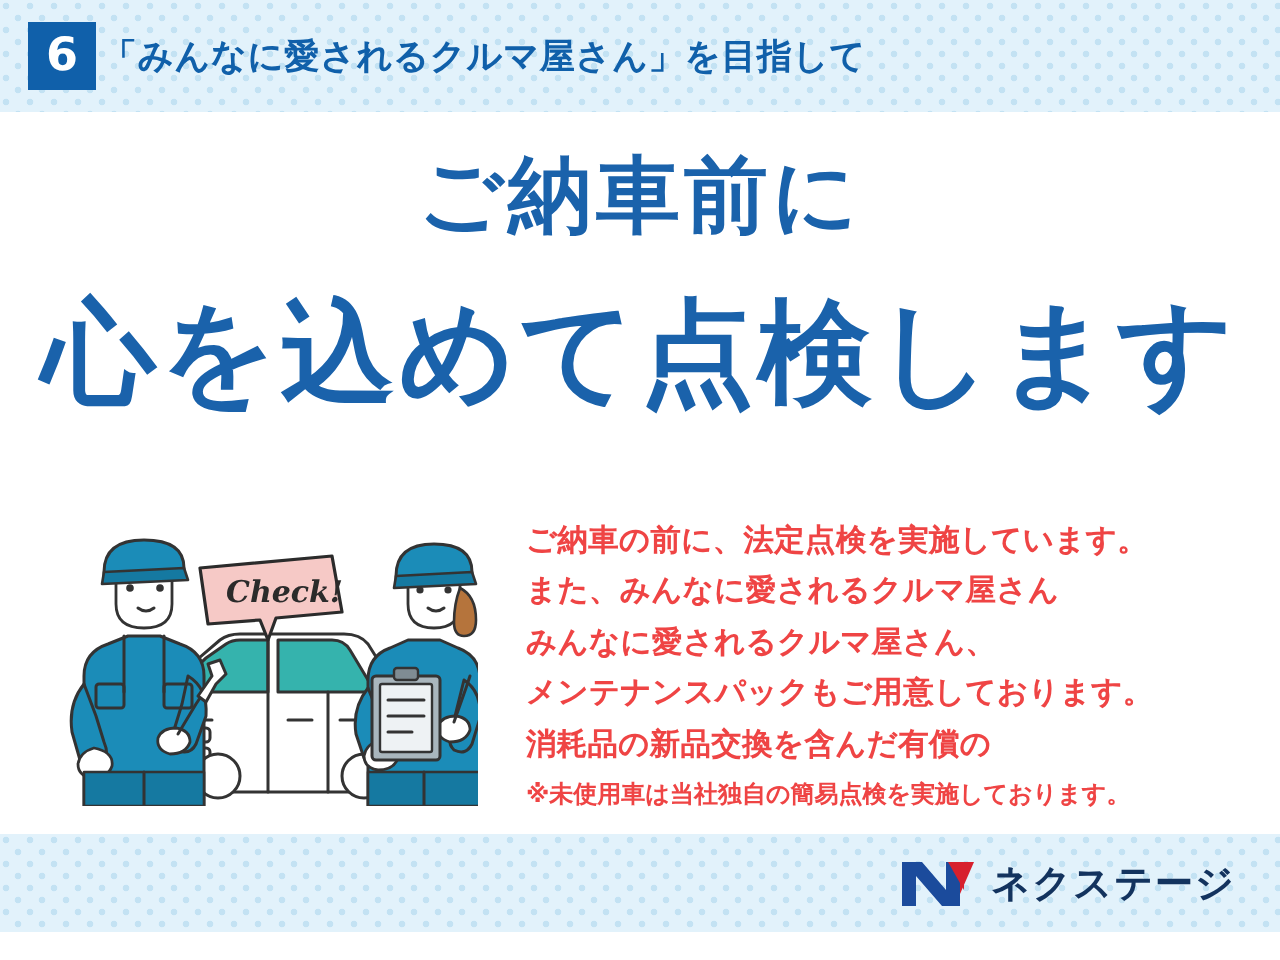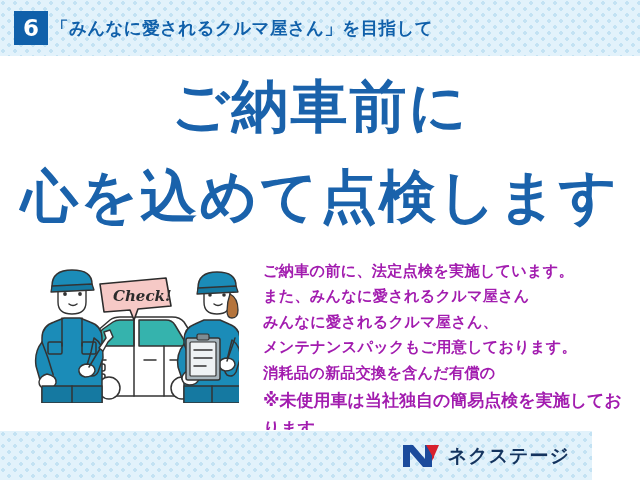--- a/index.html
+++ b/index.html
@@ -53,46 +53,46 @@
   
   #headline{
     position:absolute;left:0;top:72px;width:640px;
     text-align:center;
     color:#1a62ab;
     font-weight:bold;
     line-height:1.22;
     letter-spacing:2px;
   }
   .headline-line{display:block;}
-  #headline-l1{font-size:57px;}
+  #headline-l1{font-size:42px;}
   #headline-l2{font-size:57px;margin-top:20px;}
 
   
   #body-copy{
     position:absolute;left:263px;top:258px;width:360px;
-    color:#a21caf;
+    color:#ef4444;
     font-size:15.2px;
     line-height:1.67;
     font-weight:bold;
     letter-spacing:0.2px;
   }
   #body-note{
     margin-top:2px;
-    font-size:17px;
+    font-size:12px;
     letter-spacing:0px;
   }
 
   
   #illustration{
     position:absolute;left:34px;top:268px;width:205px;height:135px;
   }
 
   
   #footer{
-    position:absolute;left:0;bottom:0;width:592px;height:50px;
+    position:absolute;left:0;bottom:14px;width:640px;height:50px;
     border-top:1px solid #ffffff;
     box-sizing:border-box;
   }
   #logo-wrap{
     position:absolute;right:22px;top:50%;transform:translateY(-50%);
     display:flex;align-items:center;
   }
   #logo-text{
     margin-left:7px;
     color:#13335e;

